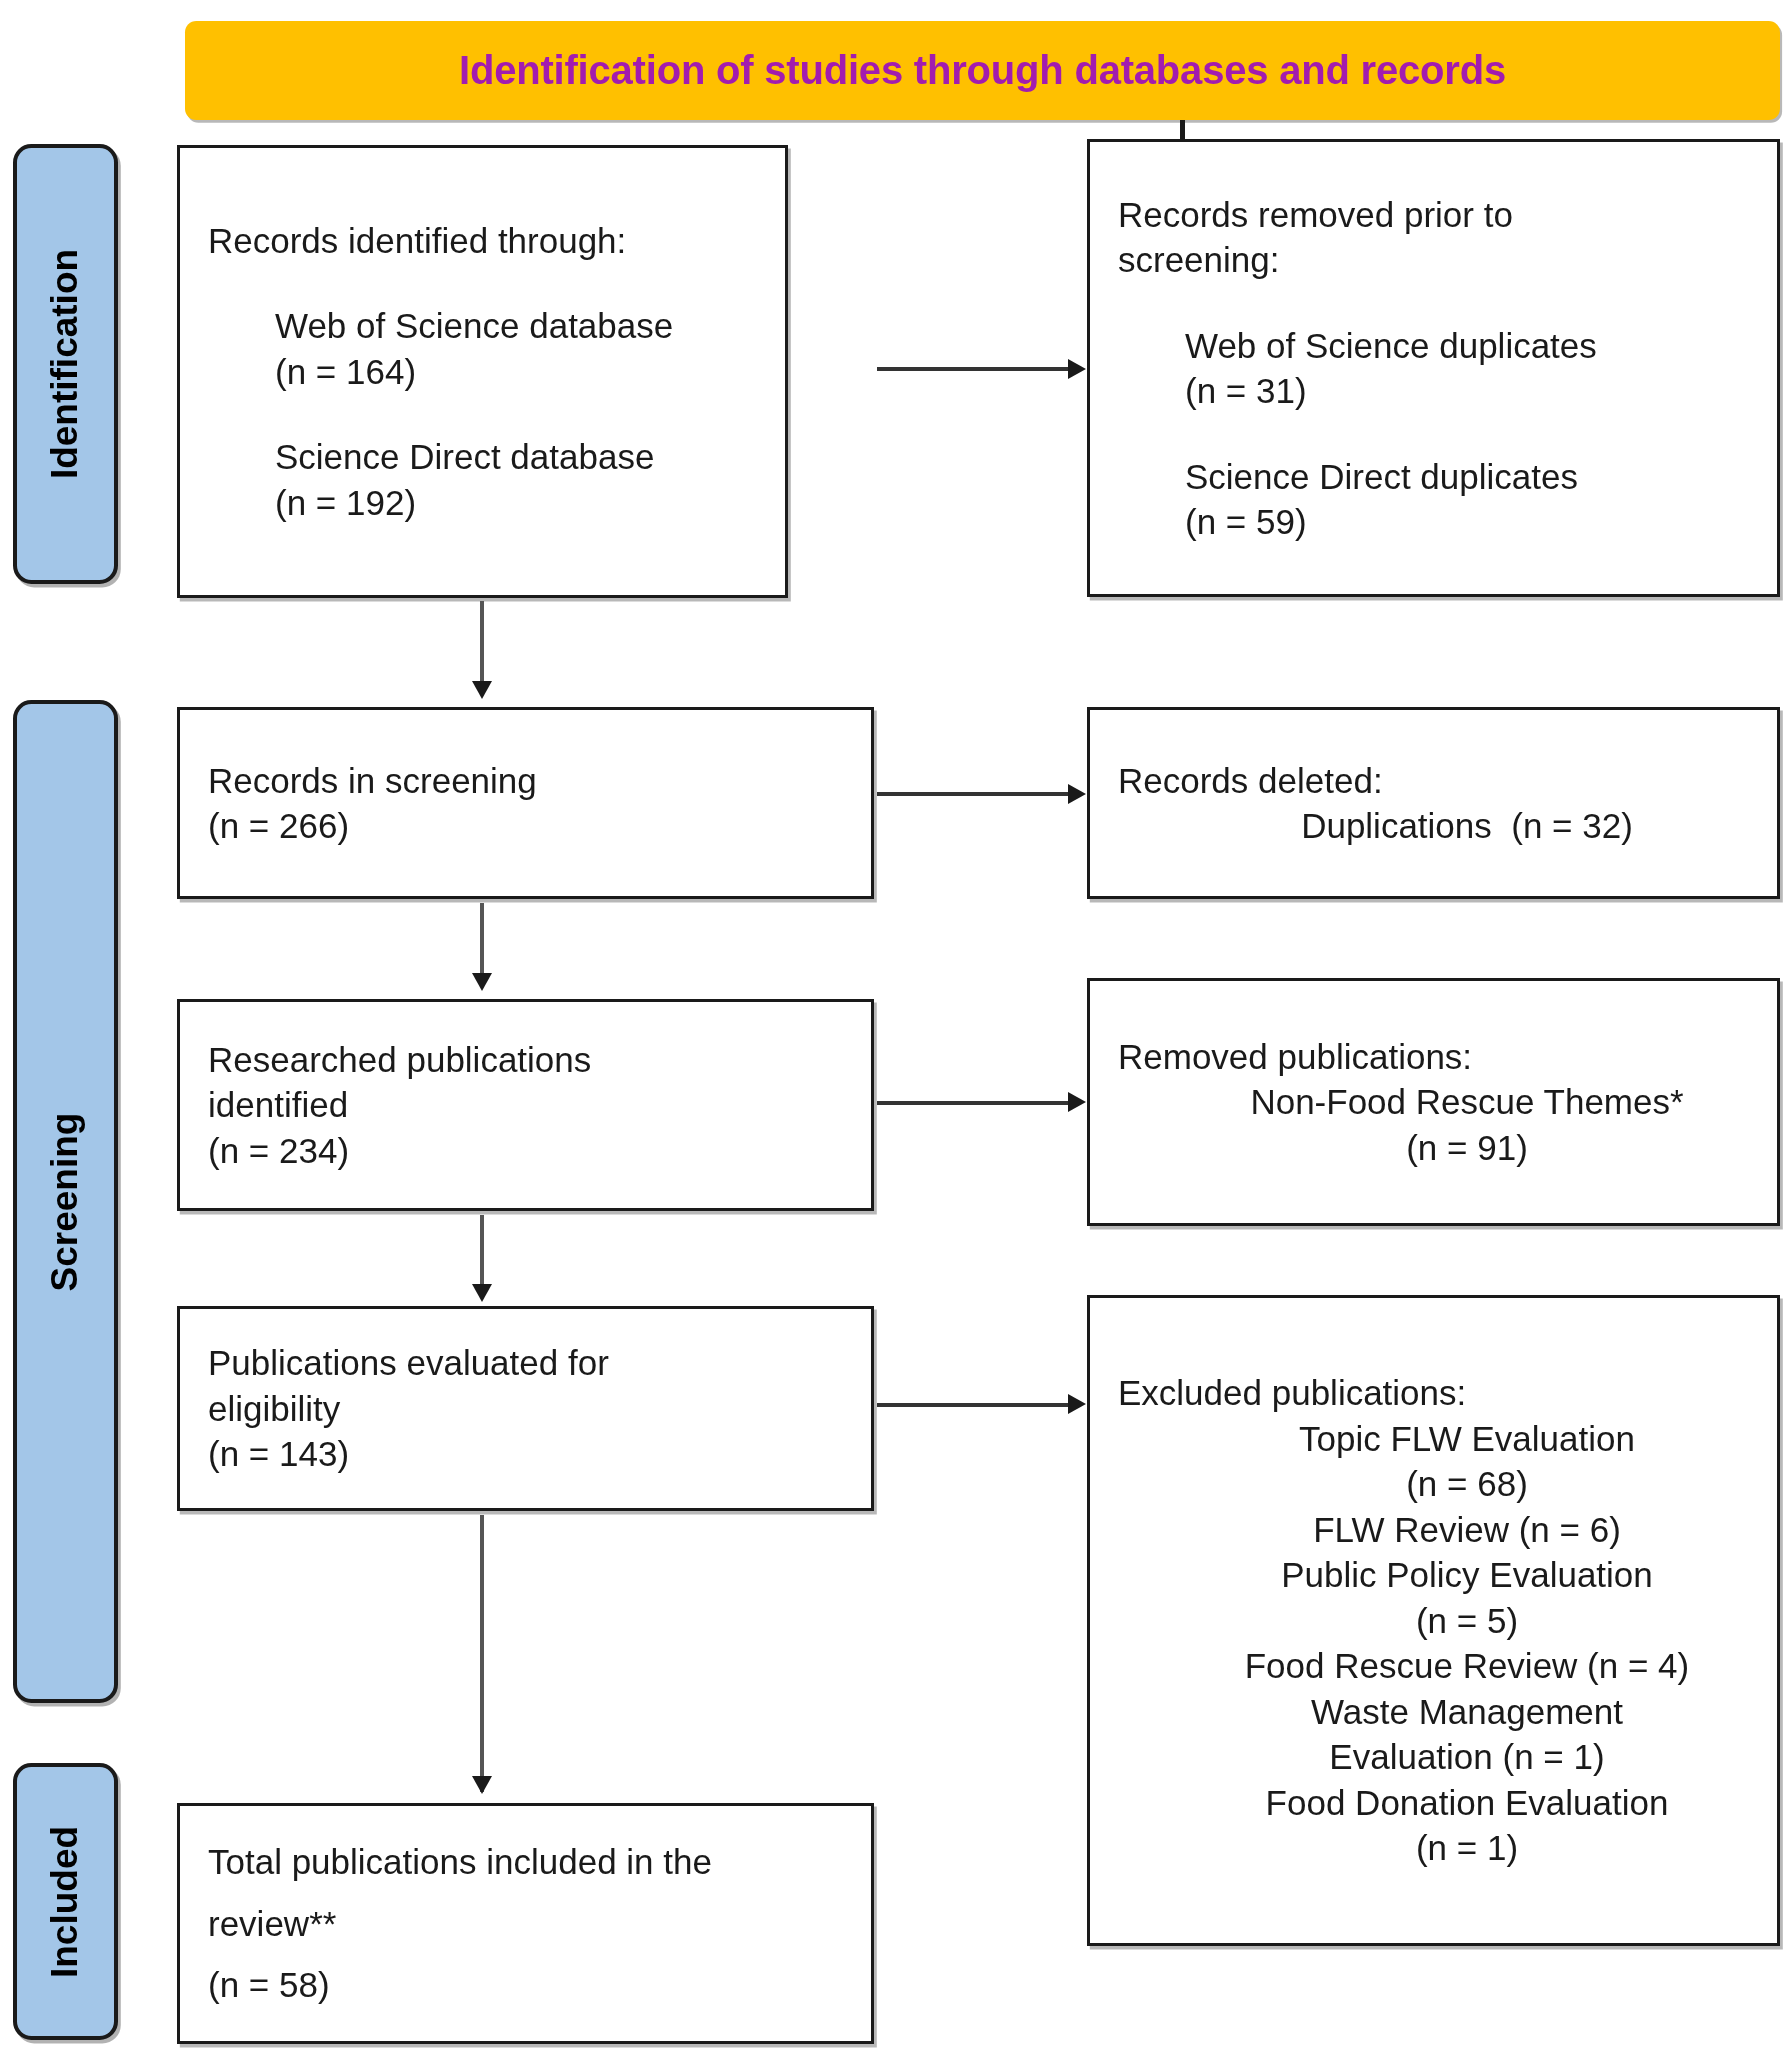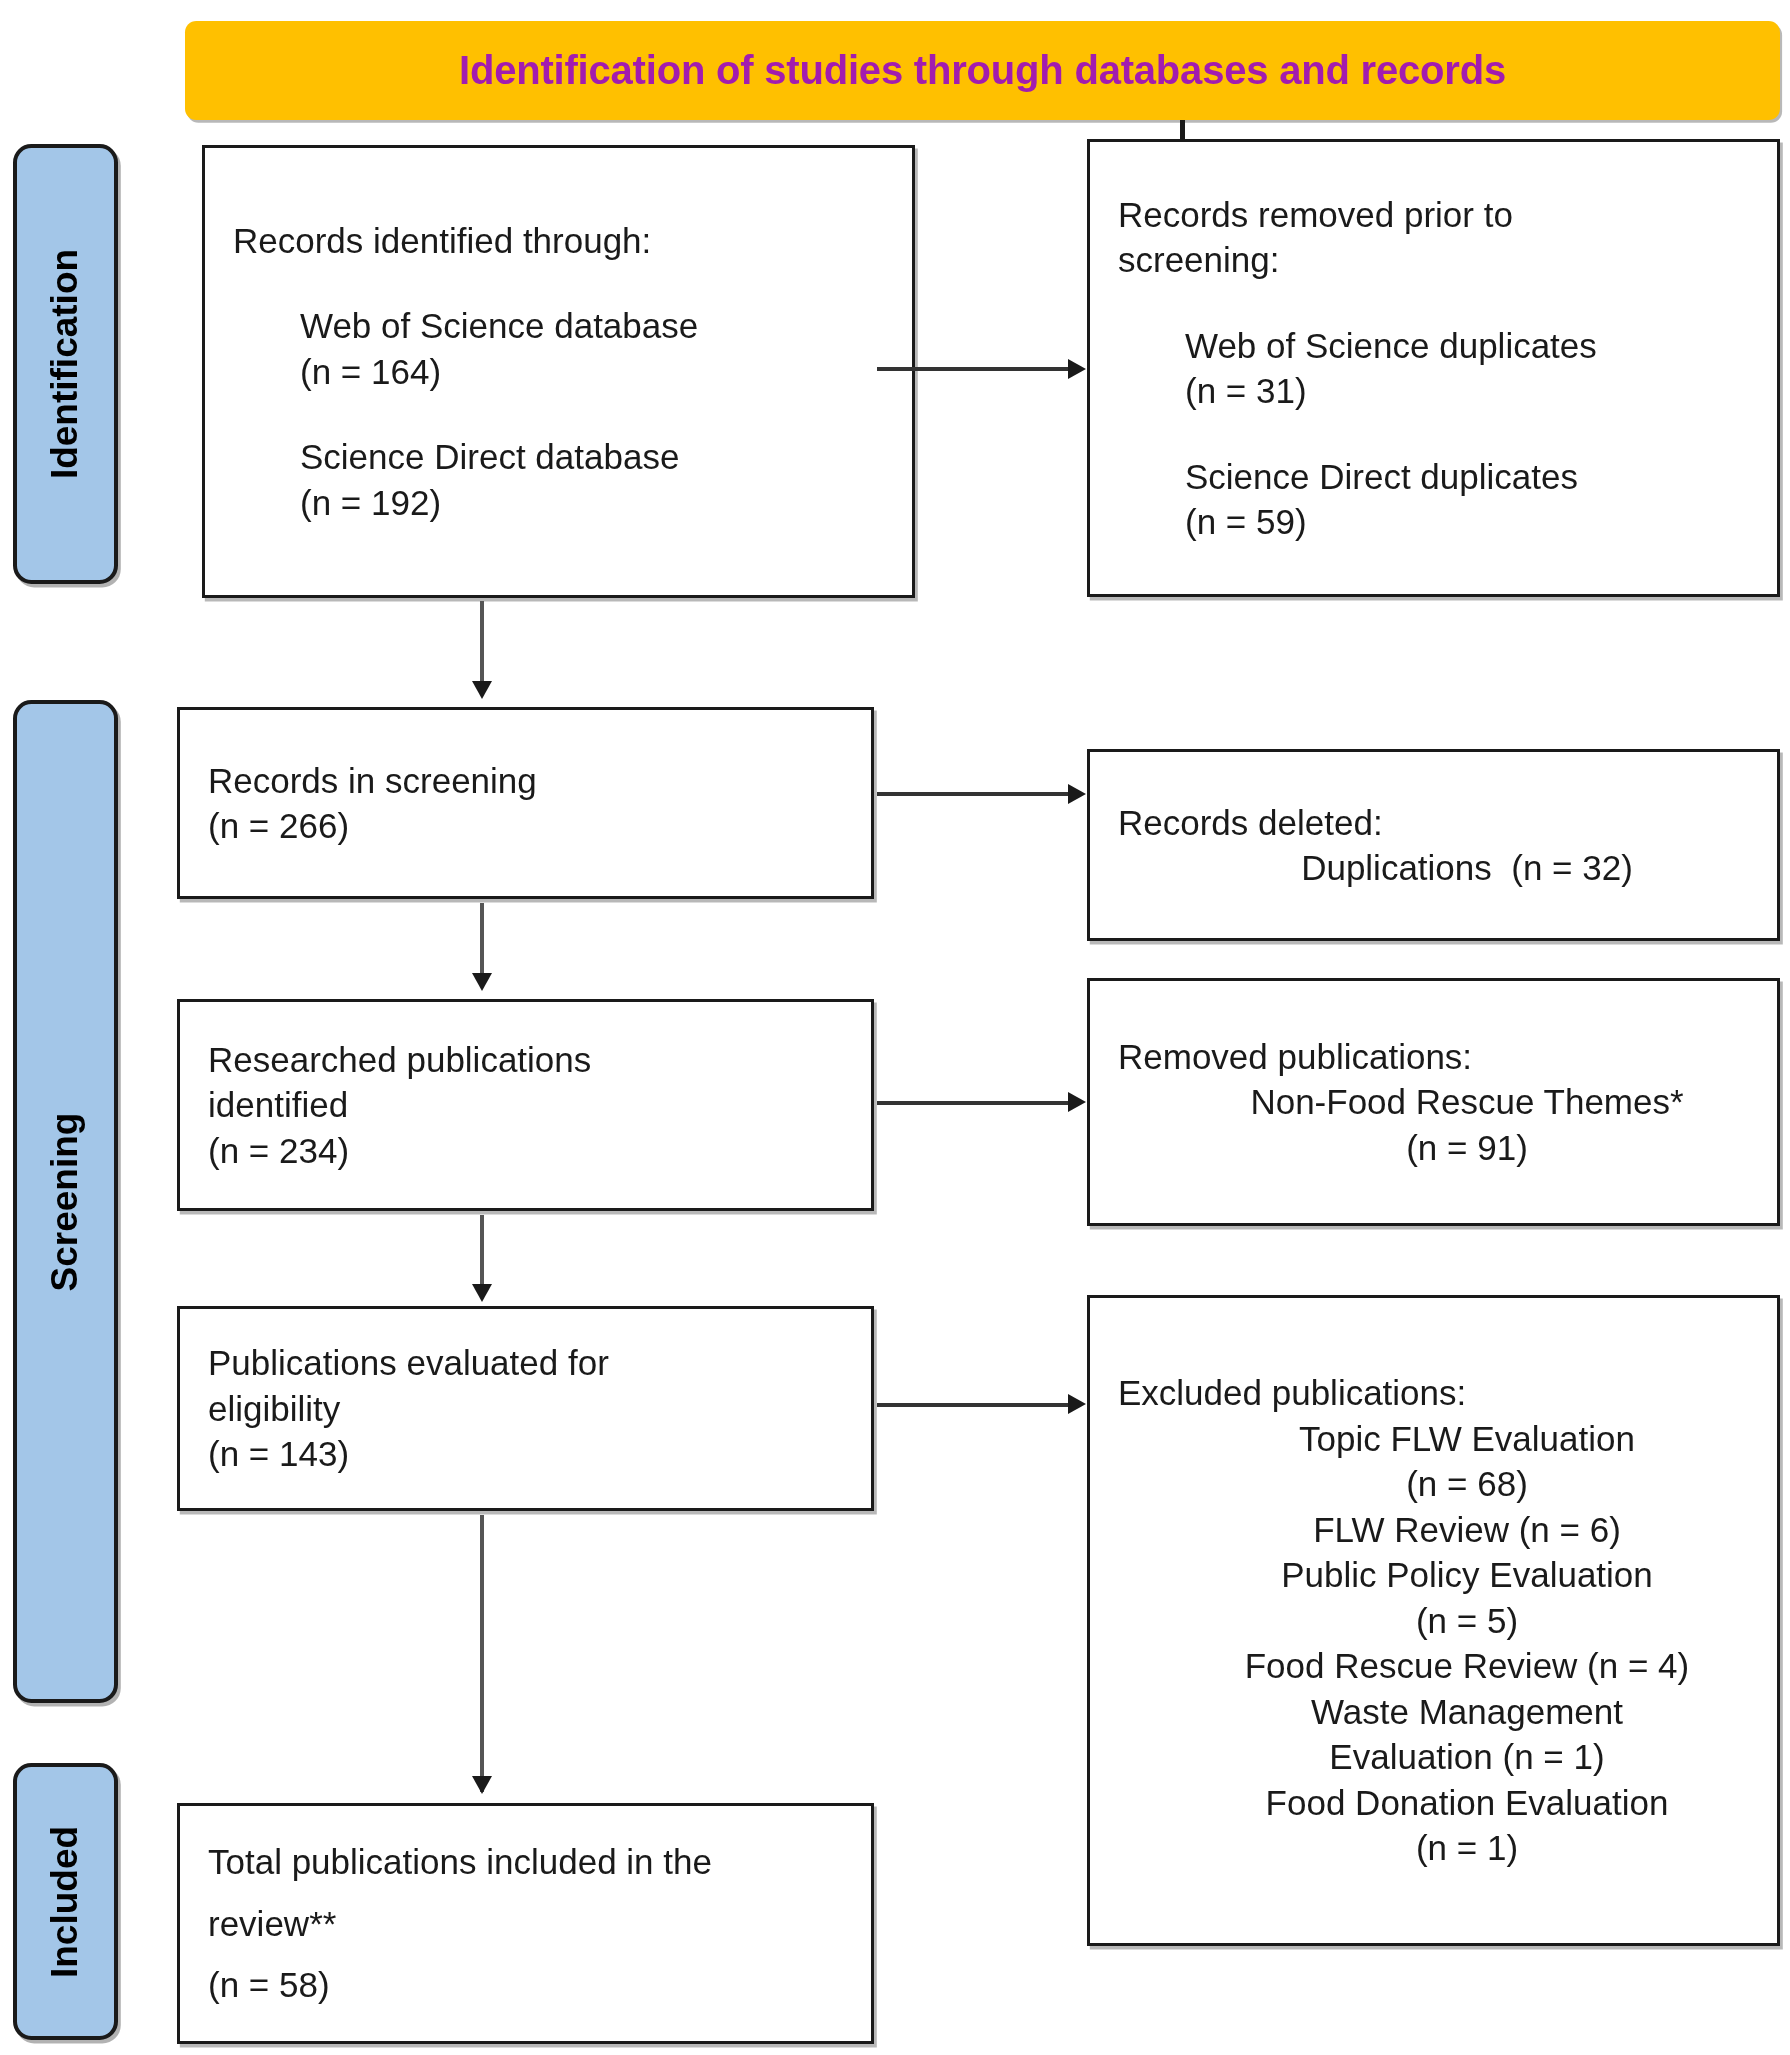--- a/index.html
+++ b/index.html
@@ -74,24 +74,24 @@
     font-size: 35px;
     line-height: 1.30;
     color: #1a1a1a;
     white-space: pre-wrap;
   }
   .indent  { padding-left: 67px; }
   .indent2 { padding-left: 67px; text-align: center; }
   .spacer  { height: 40px; }
 
   
-  #box-identified  { left: 177px;  top: 145px;  width: 713px;  height: 453px; margin-left: 25px; }
+  #box-identified  { left: 177px;  top: 145px;  width: 611px;  height: 453px; }
   #box-removed     { left: 1087px; top: 139px;  width: 693px;  height: 458px; }
   #box-screening   { left: 177px;  top: 707px; width: 697px;  height: 192px; }
-  #box-deleted     { left: 1087px; top: 707px; width: 693px;  height: 192px; margin-top: 42px; }
+  #box-deleted     { left: 1087px; top: 707px; width: 693px;  height: 192px; }
   #box-maintained  { left: 177px;  top: 999px; width: 697px;  height: 212px; }
   #box-removedpub  { left: 1087px; top: 978px; width: 693px;  height: 248px; }
   #box-eligibility { left: 177px;  top: 1306px; width: 697px;  height: 205px; }
   #box-excluded    { left: 1087px; top: 1295px; width: 693px;  height: 651px; }
   #box-total       { left: 177px;  top: 1803px; width: 697px;  height: 241px; gap: 16px; }
 
   #box-screening   { display:flex; flex-direction:column; justify-content:center; }
   #box-deleted     { display:flex; flex-direction:column; justify-content:center; }
   #box-maintained  { display:flex; flex-direction:column; justify-content:center; }
   #box-removedpub  { display:flex; flex-direction:column; justify-content:center; }

